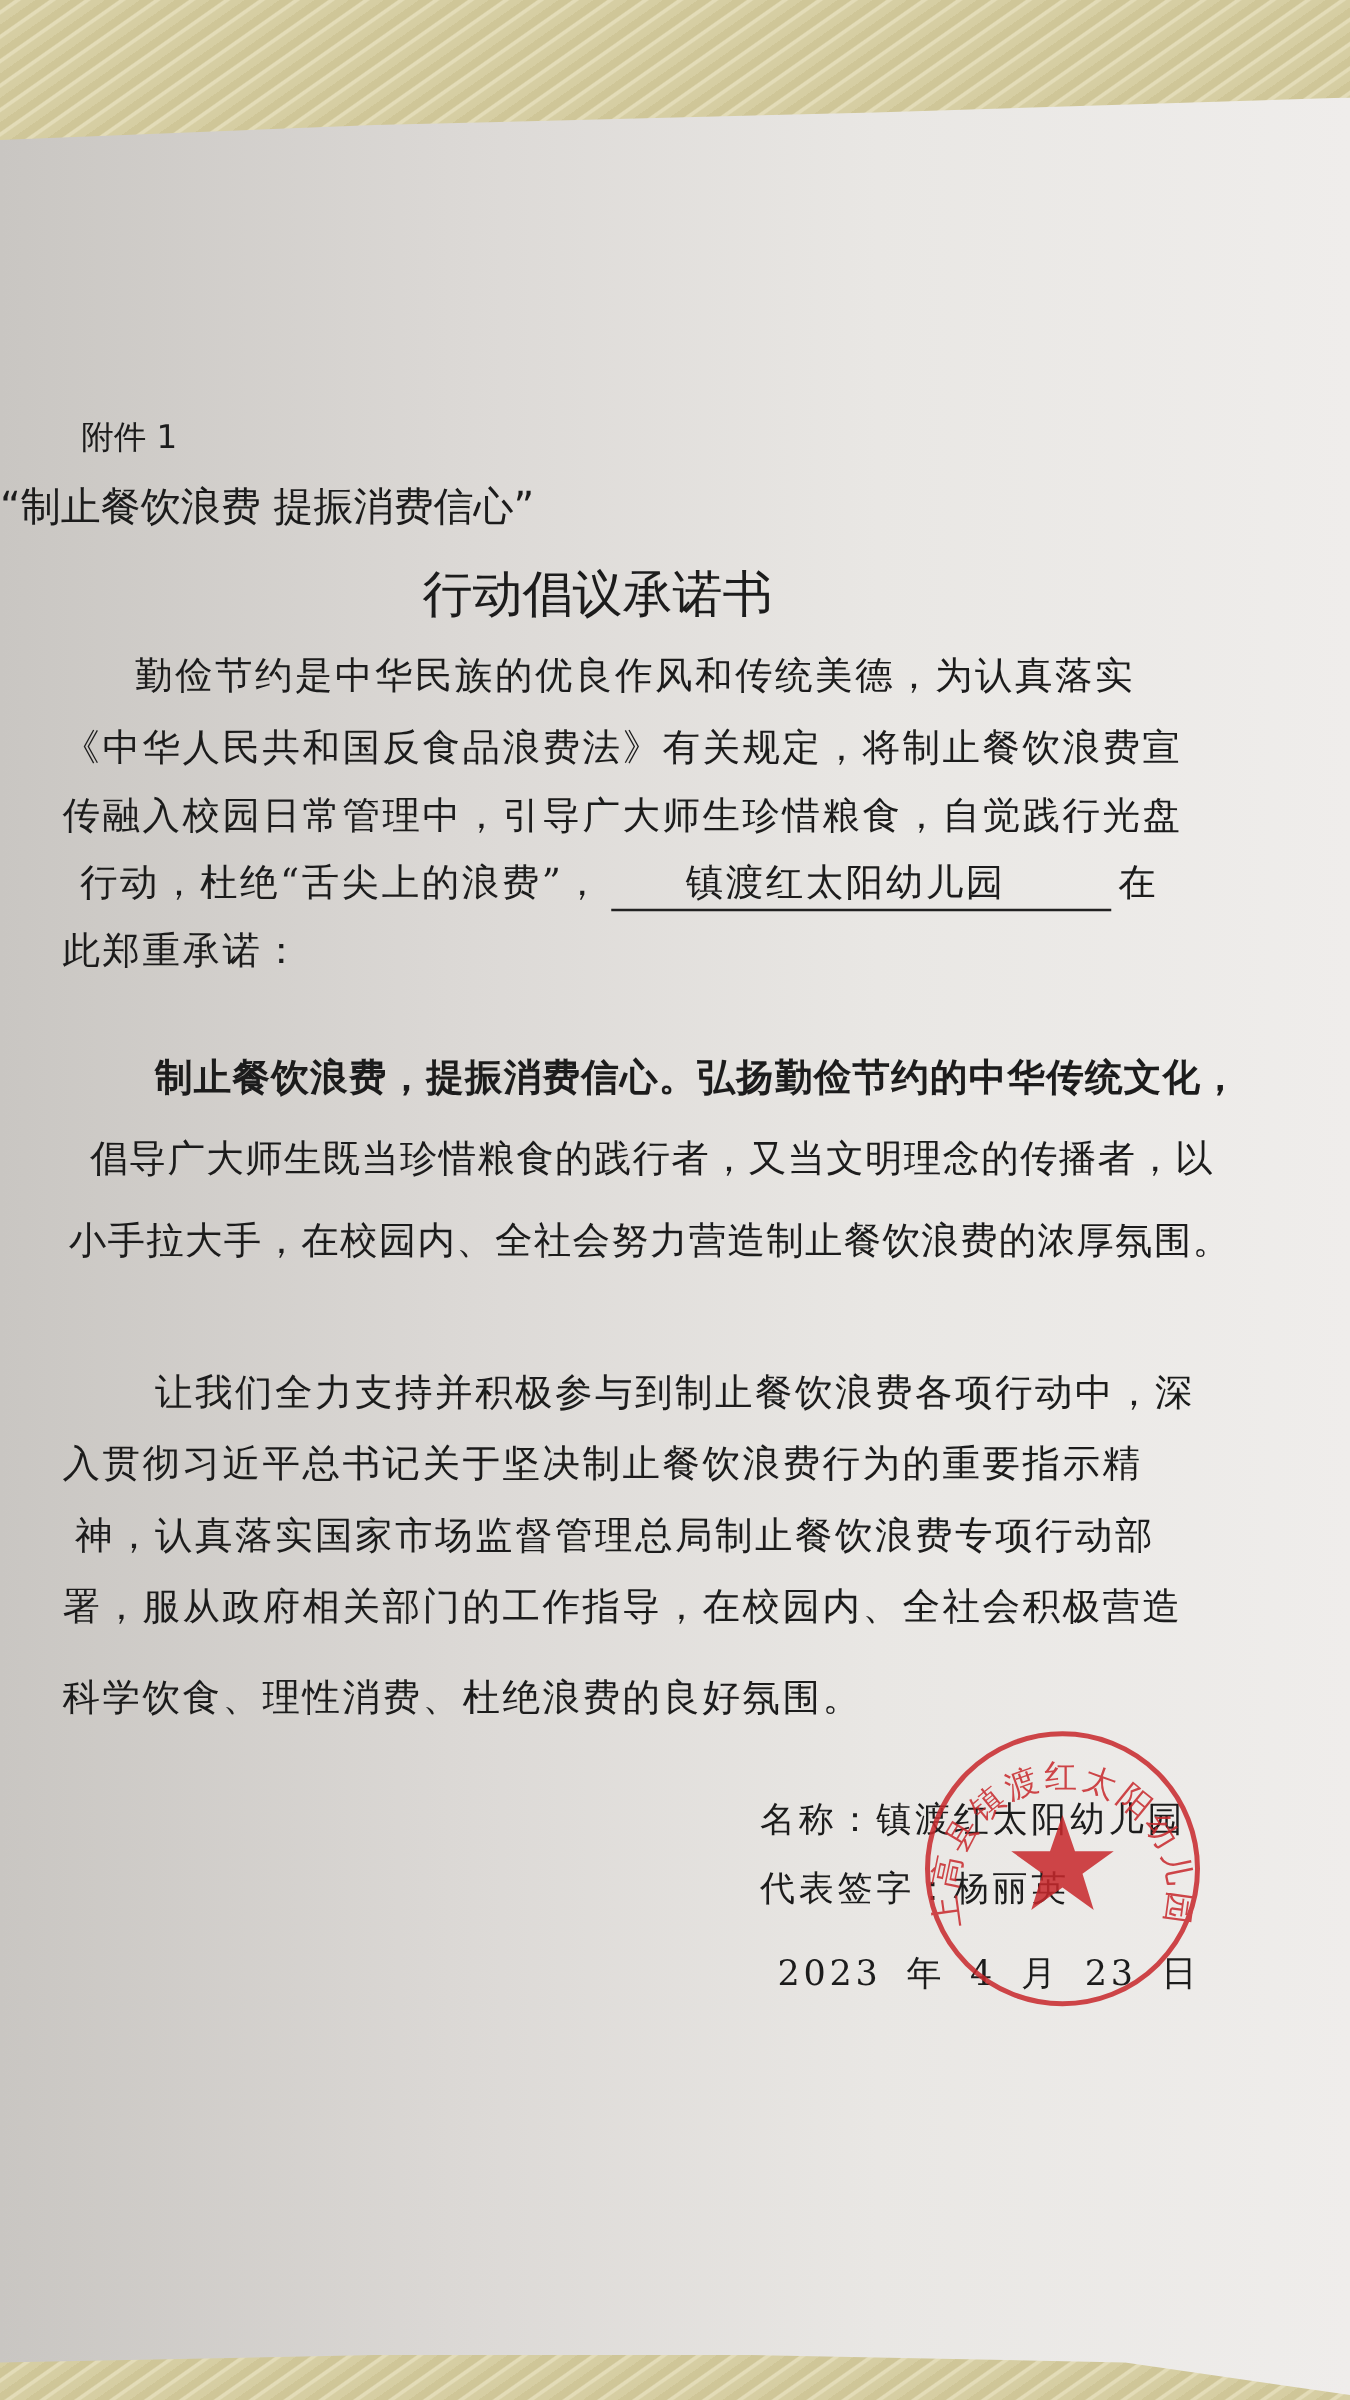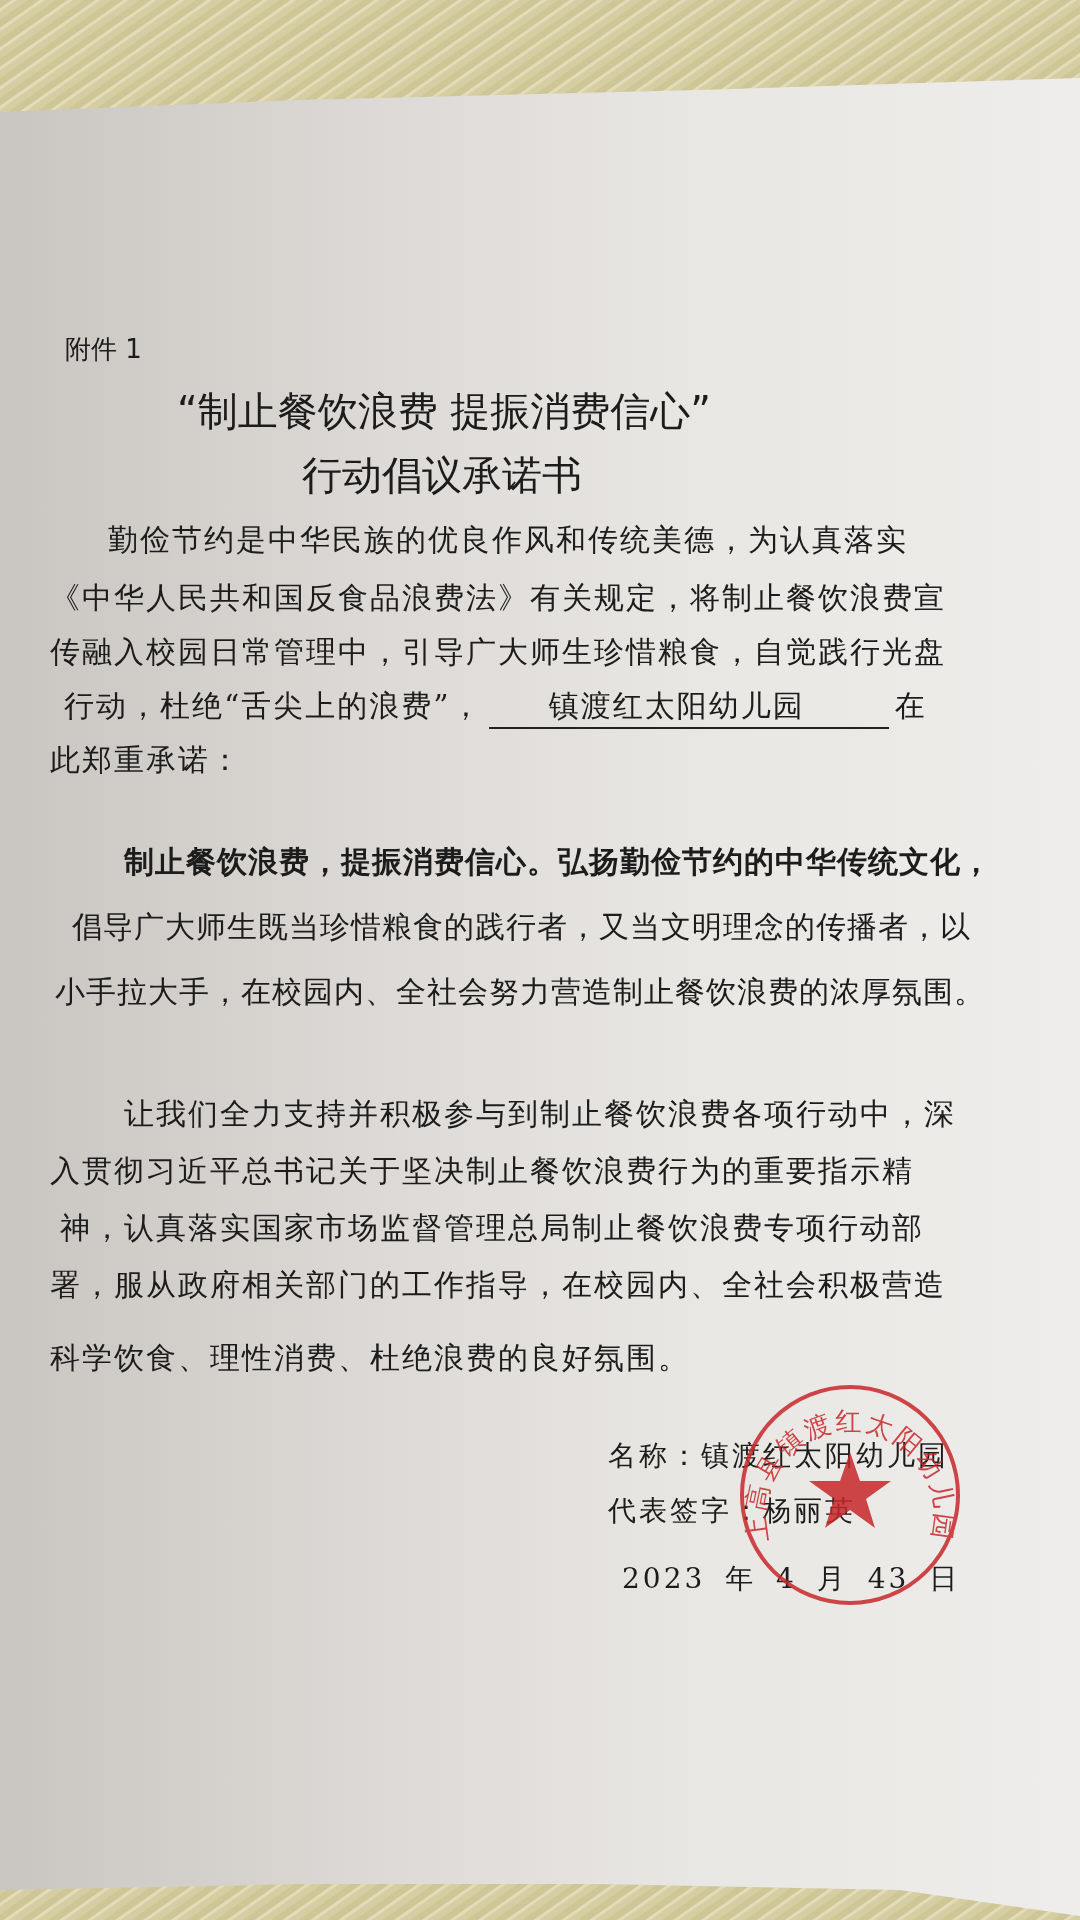--- a/index.html
+++ b/index.html
@@ -30,29 +30,30 @@
       color: #1c1c1c;
       white-space: nowrap;
     }
     .attach {
       left: 65px; top: 332px;
       font-size: 26px;
       font-family: "DejaVu Sans", sans-serif;
     }
     .title1 {
       left: 0; width: 888px; top: 384px;
-      text-align: center;
-      font-size: 40px;
+      text-align: left;
+      font-size: 32px;
       font-family: "DejaVu Sans", sans-serif;
     }
     .title2 {
       left: 0; width: 884px; top: 448px;
       text-align: center;
       font-size: 40px;
       font-family: "DejaVu Sans", sans-serif;
+      padding-left: 36px;
     }
     .body-line {
       font-size: 30px;
       letter-spacing: 2px;
       font-family: "DejaVu Serif", serif;
     }
     .body-sans {
       font-size: 30px;
       letter-spacing: 1px;
       font-family: "DejaVu Sans", sans-serif;
@@ -111,21 +112,21 @@
     <span>名称：</span><span>镇渡红太阳幼儿园</span>
   </div>
   <div class="text sig" style="left:608px; top:1492px;">
     <span>代表签字：</span><span>杨丽英</span>
   </div>
   <div class="text sig" style="left:622px; top:1560px; word-spacing:8px;">
     <span>2023</span>
     <span>年</span>
     <span>4</span>
     <span>月</span>
-    <span>43</span>
+    <span>23</span>
     <span>日</span>
   </div>
 
   <svg class="stamp" viewBox="0 0 230 230">
     <defs>
       <path id="stampArc" d="M 40 175 A 85 85 0 1 1 190 175"></path>
     </defs>
     <circle cx="115" cy="115" r="108" fill="none" stroke="#c8282c" stroke-width="4"></circle>
     <text font-size="26" fill="#c8282c" font-family="DejaVu Sans, sans-serif" letter-spacing="3">
       <textPath href="#stampArc" startOffset="50%" text-anchor="middle">上高县镇渡红太阳幼儿园</textPath>

